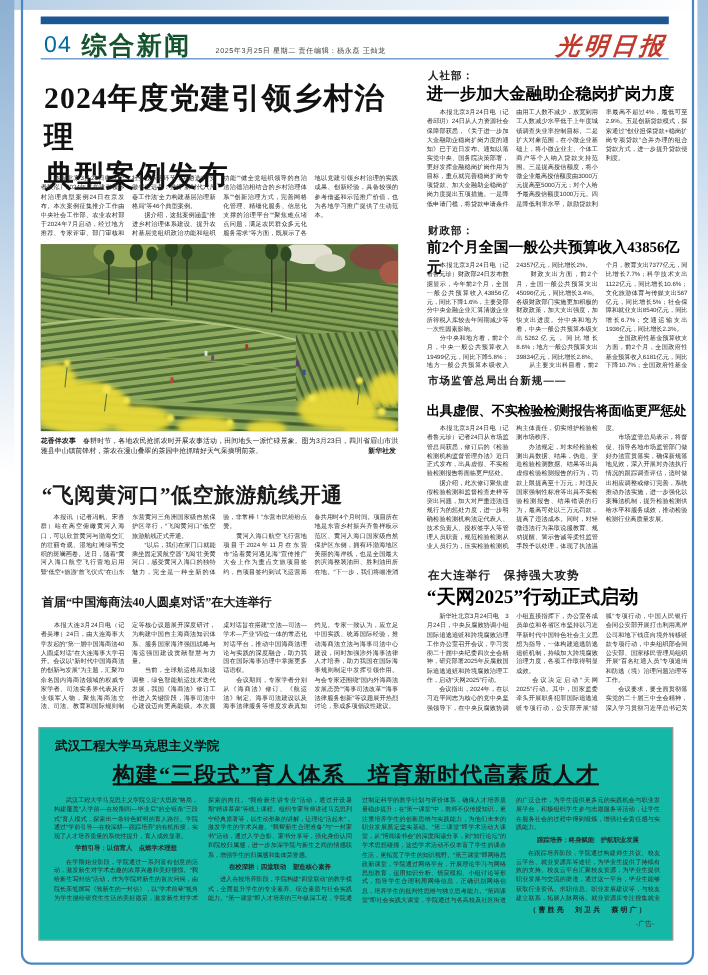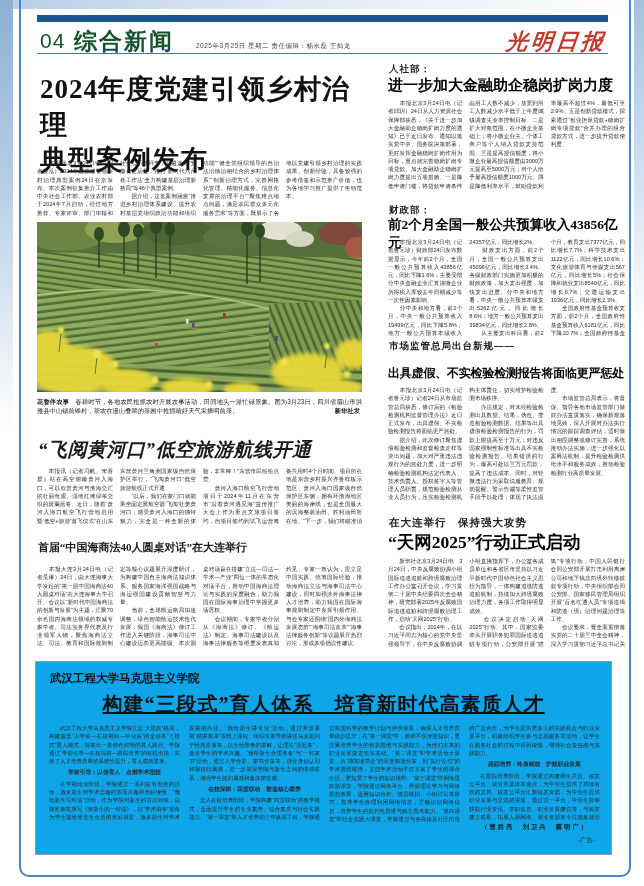--- a/index.html
+++ b/index.html
@@ -17,31 +17,31 @@
     background:linear-gradient(to right,#b6cee5,#dfeaf4 45%,#f2f7fb 80%,#fff);}
   .left-strip{left:0;top:0;width:13px;height:430px;
     background:linear-gradient(#8db0d3 0%,#b9d0e6 45%,rgba(255,255,255,0) 100%);}
   .right-strip{right:0;top:0;width:10px;height:330px;
     background:linear-gradient(#a3c2de 0%,#cddff0 50%,rgba(255,255,255,0) 100%);}
   .page-frame{left:19px;top:-16px;width:612px;height:893px;box-sizing:border-box;
     border:2px solid #4a86c5;border-radius:10px;}
 
   
   .top-bar{left:37px;top:15px;width:571px;height:7px;background:#1c5795;}
-  .page-num{left:40px;top:29px;font-size:21px;color:#14532d;letter-spacing:1px;}
+  .page-num{left:40px;top:29px;font-size:21px;color:#0369a1;letter-spacing:1px;}
   .section-title{left:74px;top:26px;font-size:23px;font-weight:bold;color:#14532d;letter-spacing:2px;}
   .dateline{left:196px;top:42px;font-size:6.5px;color:#444;letter-spacing:.5px;}
   .masthead{right:38px;top:27px;font-size:22px;font-weight:bold;font-style:italic;
     color:#c0392b;letter-spacing:3px;transform:skewX(-6deg);}
   .header-rule{left:37px;top:53px;width:571px;height:1px;background:#3f7ab8;}
 
   
   .h-lead{left:40px;top:72px;width:322px;font-size:27px;font-weight:bold;line-height:1.32;
     letter-spacing:1px;color:#111;}
-  .h2a{left:38px;top:437px;width:324px;font-size:19px;font-weight:bold;letter-spacing:.5px;font-style:italic;}
+  .h2a{left:38px;top:437px;width:324px;font-size:19px;font-weight:bold;letter-spacing:.5px;}
   .h3a{left:38px;top:540px;width:324px;font-size:11px;font-weight:bold;}
 
   .kicker{font-size:9.5px;font-weight:bold;color:#222;letter-spacing:1px;}
   .rhead{font-weight:bold;color:#000000;}
 
   
   .body-cols{font-size:5.6px;line-height:1.48;color:#2a2a2a;text-align:justify;
     column-fill:auto;overflow:hidden;}
   .body-cols p{margin:0;white-space:pre-wrap;}
   .c4{column-count:4;column-gap:7px;}
@@ -49,21 +49,21 @@
 
   
   .photo{left:37px;top:222px;width:325px;height:170px;overflow:hidden;background:#7c9a55;}
   .caption{left:37px;top:397px;width:325px;font-size:6.3px;line-height:1.5;color:#222;
     text-align:justify;}
   .caption b{font-weight:bold;}
   .credit{position:absolute;right:2px;bottom:0;font-weight:bold;background:#fff;padding-left:4px;}
 
   
   .ad-box{left:35px;top:661px;width:577px;height:194px;box-sizing:border-box;
-    border:1px solid #9a9a9a;background:#0ea5e9;}
+    border:1px solid #9a9a9a;background:#14b8a6;}
   .ad-kicker{position:absolute;left:14px;top:9px;font-size:11.5px;font-weight:bold;color:#111;}
   .ad-head{position:absolute;left:0;top:29px;width:100%;text-align:center;
     font-size:20px;font-weight:bold;letter-spacing:1px;color:#111;text-decoration:underline;}
   .ad-body{position:absolute;left:13px;top:62px;width:551px;height:102px;
     font-size:5.5px;line-height:1.5;color:#2a2a2a;text-align:justify;
     column-count:4;column-gap:9px;column-fill:auto;overflow:hidden;}
   .ad-body p{margin:0 0 2px 0;text-indent:2em;}
   .ad-body h5{margin:3px 0;font-size:5.8px;text-align:center;font-weight:bold;}
   .ad-sign{position:absolute;right:22px;bottom:22px;font-size:6.3px;font-weight:bold;letter-spacing:2px;}
   .ad-label{position:absolute;right:16px;bottom:9px;font-size:6.3px;color:#333;}

